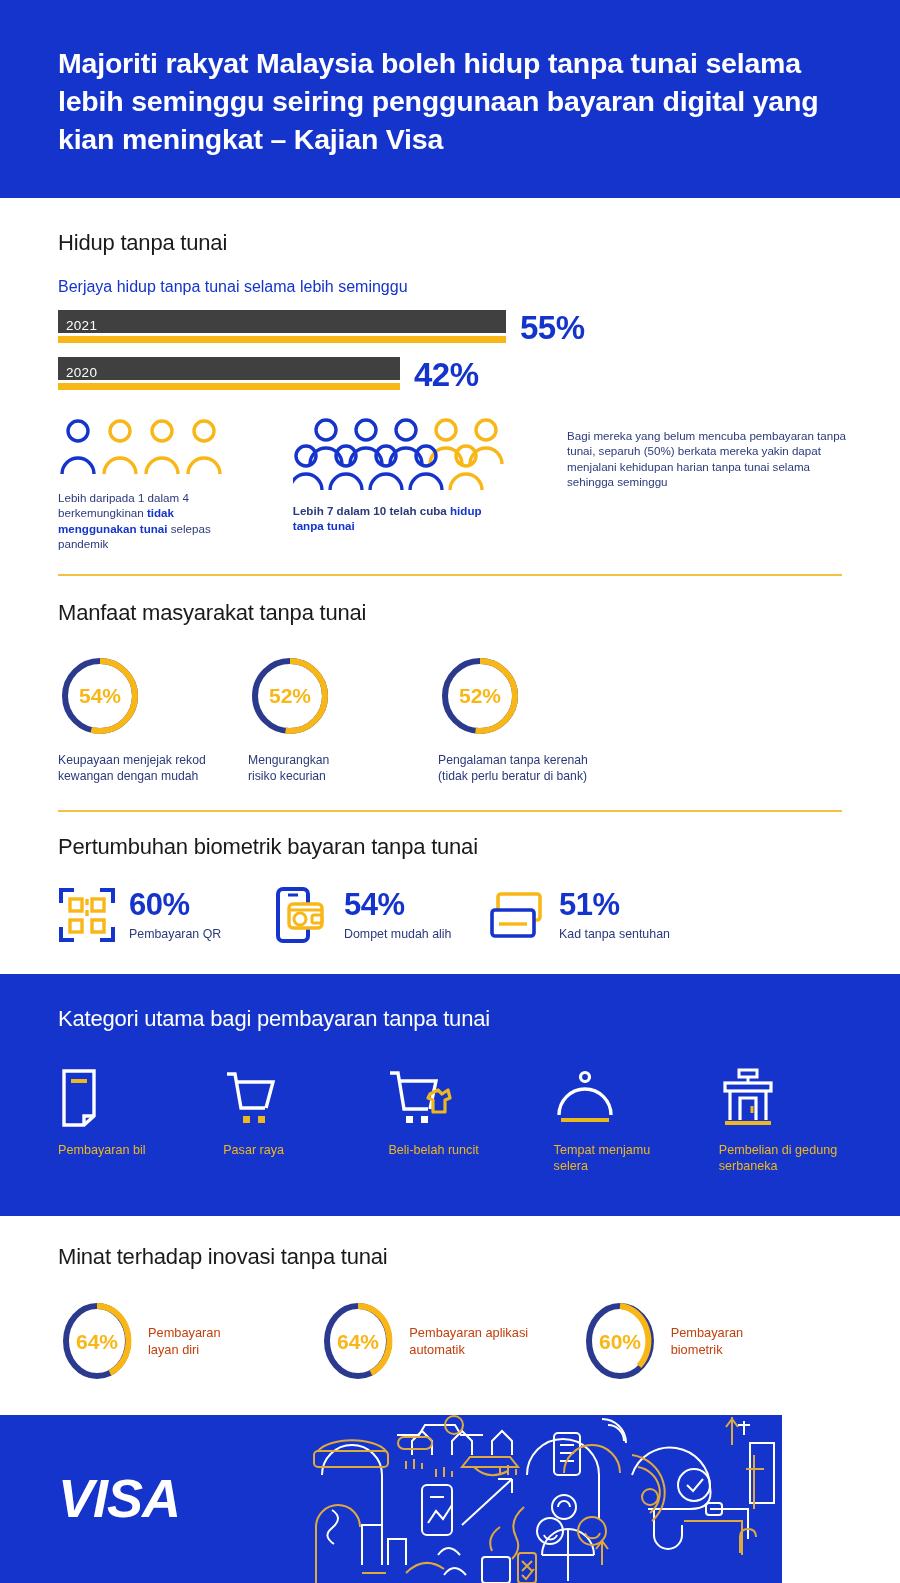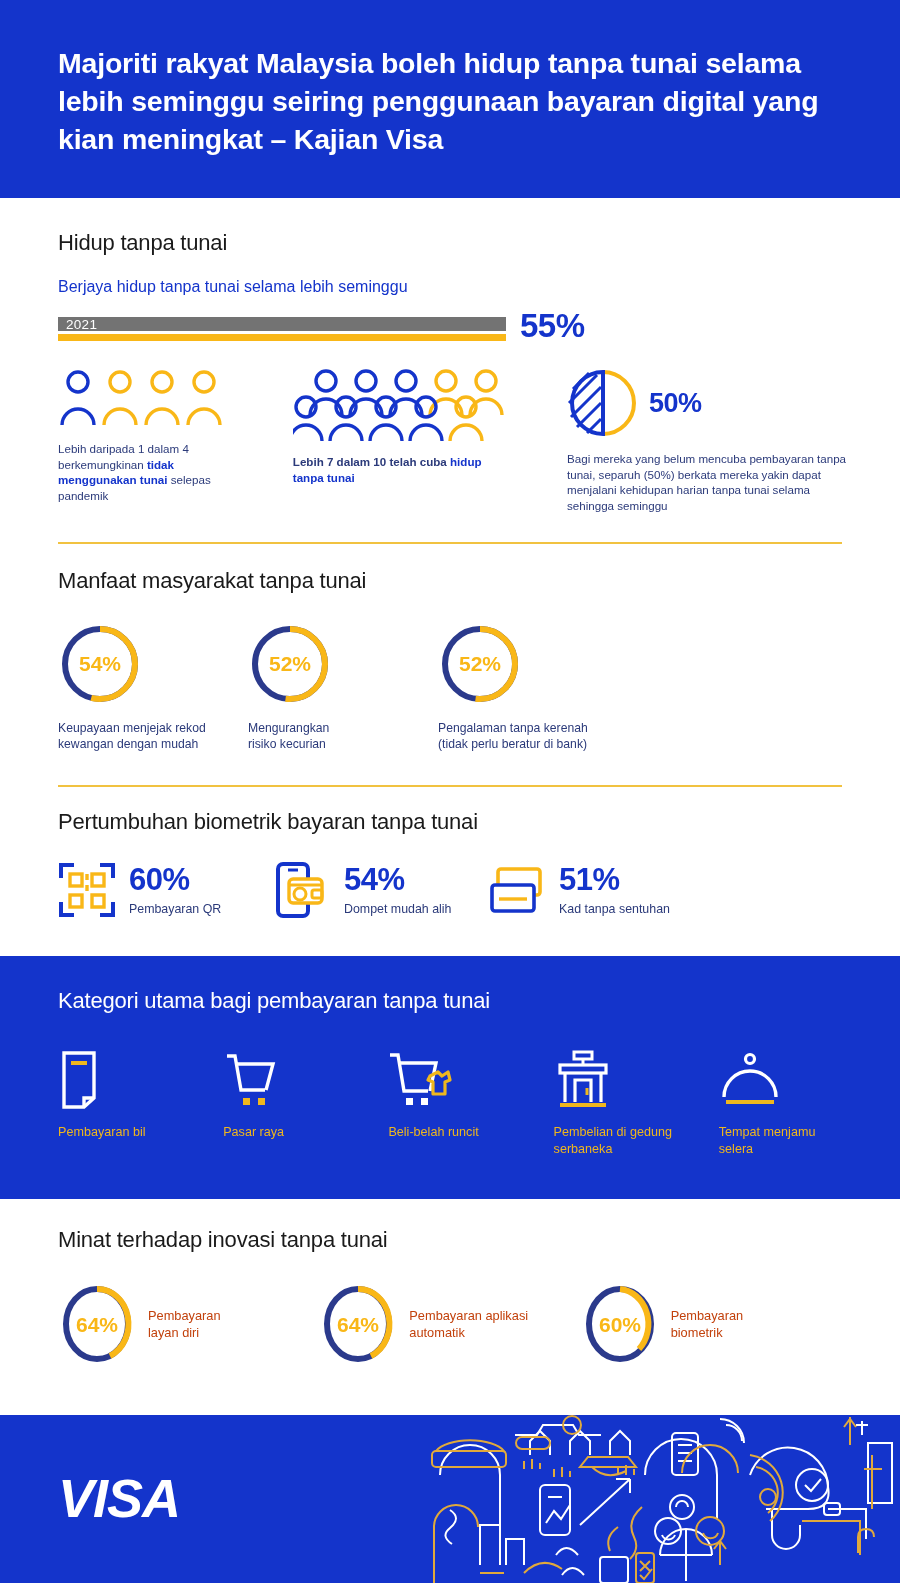--- a/index.html
+++ b/index.html
@@ -20,21 +20,21 @@
   }
   .header h1 {
     color: #ffffff;
     font-size: 28.5px;
     line-height: 1.34;
     font-weight: bold;
     letter-spacing: -0.2px;
   }
 
   
-  .section { padding: 7px 58px; }
+  .section { padding: 0 58px; }
   .sec-title {
     font-size: 22px;
     font-weight: normal;
     color: #1a1a1a;
     letter-spacing: -0.2px;
   }
   .sub-title {
     font-size: 16px;
     color: #1434CB;
     margin-top: 22px;
@@ -44,24 +44,24 @@
     background: #EFB71E;
     margin: 0 58px;
     opacity: .85;
   }
 
   
   .bars { margin-top: 14px; }
   .bar-row { display: flex; align-items: flex-end; margin-bottom: 14px; }
   .bar-wrap { position: relative; }
   .bar-blue {
-    height: 14px;
-    background: #737373;
+    height: 23px;
+    background: #404040;
     display: flex;
-    align-items: flex-start;
+    align-items: flex-end;
   }
   .bar-year {
     color: #fff;
     font-size: 13.5px;
     padding-left: 8px;
     letter-spacing: .3px;
   }
   .bar-gold { height: 7px; background: #F9B717; margin-top: 3px; }
   .bar-val {
     color: #1434CB;
@@ -155,21 +155,21 @@
     font-size: 12.8px;
     color: #c2410c;
     line-height: 1.33;
     margin-left: 12px;
   }
 
   
   .footer {
     position: absolute;
     left: 0; bottom: 0;
-    width: 900px; height: 168px;
+    width: 782px; height: 168px;
     background: #1434CB;
     overflow: hidden;
   }
   .visa-logo {
     position: absolute;
     left: 58px; top: 52px;
     color: #fff;
     font-size: 54px;
     font-weight: bold;
     font-style: italic;
@@ -192,20 +192,29 @@
 
     <div class="bars">
       <div class="bar-row">
         <div class="bar-wrap" style="width:448px;">
           <div class="bar-blue">
             <span class="bar-year">2021</span>
           </div>
           <div class="bar-gold"></div>
         </div>
         <div class="bar-val">55%</div>
+      </div>
+      <div class="bar-row">
+        <div class="bar-wrap" style="width:342px;">
+          <div class="bar-blue">
+            <span class="bar-year">2020</span>
+          </div>
+          <div class="bar-gold"></div>
+        </div>
+        <div class="bar-val">42%</div>
       </div>
     </div>
 
     <div class="people-row">
 
       <div class="pcol pcol-1">
         <svg width="170" height="62" viewBox="0 0 170 62">
           <g fill="none" stroke-width="3.4">
             <g stroke="#1434CB">
               <circle cx="20" cy="15" r="10"></circle>
@@ -260,39 +269,20 @@
                 <path d="M157 74 a16 16 0 0 1 32 0"></path>
             </g>
           </g>
         </svg>
         <div class="pcaption" style="width:215px;font-weight:bold;">
           <span>Lebih 7 dalam 10 telah cuba </span><b>hidup tanpa tunai</b>
         </div>
       </div>
 
       <div class="pcol pcol-3" style="margin-left:30px;">
-        <div class="fifty-wrap">
-          <svg width="72" height="72" viewBox="0 0 72 72">
-            <defs>
-              <clipPath id="halfclip">
-                  <rect x="0" y="0" width="36" height="72"></rect>
-                </clipPath>
-            </defs>
-            <path d="M36 5 A31 31 0 0 1 36 67" fill="none" stroke="#F9B717" stroke-width="4"></path>
-            <path d="M36 5 A31 31 0 0 0 36 67 Z" fill="none" stroke="#1434CB" stroke-width="4"></path>
-            <g clip-path="url(#halfclip)" stroke="#1434CB" stroke-width="3">
-              <line x1="2" y1="36" x2="30" y2="8"></line>
-              <line x1="4" y1="50" x2="34" y2="20"></line>
-              <line x1="10" y1="60" x2="34" y2="36"></line>
-              <line x1="20" y1="66" x2="34" y2="52"></line>
-              <line x1="6" y1="22" x2="22" y2="6"></line>
-            </g>
-          </svg>
-          <div class="fifty-num">50%</div>
-        </div>
         <div class="pcaption" style="width:285px;margin-top:12px;">Bagi mereka yang belum mencuba pembayaran tanpa tunai, separuh (50%) berkata mereka yakin dapat menjalani kehidupan harian tanpa tunai selama sehingga seminggu</div>
       </div>
     </div>
   </div>
 
   <div class="divider" style="margin-top:22px;"></div>
 
   <div class="section" style="padding-top:24px;">
     <div class="sec-title">Manfaat masyarakat tanpa tunai</div>
     <div class="donut-row">
@@ -424,46 +414,46 @@
         <div class="cat-ico">
           <svg width="64" height="60" viewBox="0 0 64 60">
             <path d="M2 5 H10 L16 41 H40" fill="none" stroke="#fff" stroke-width="3.4"></path>
             <path d="M11 13 H48 L42 41" fill="none" stroke="#fff" stroke-width="3.4"></path>
             <rect x="18" y="48" width="7" height="7" fill="#fff"></rect>
             <rect x="33" y="48" width="7" height="7" fill="#fff"></rect>
             <path d="M42 26 L50 22 L54 26 L60 22 L62 30 L57 32 L57 44 L45 44 L45 32 L40 30 Z" fill="none" stroke="#EFB71E" stroke-width="3.2" stroke-linejoin="round"></path>
           </svg>
         </div>
         <div class="cat-label">Beli-belah runcit</div>
+      </div>
+
+      <div class="cat-cell">
+        <div class="cat-ico">
+          <svg width="62" height="60" viewBox="0 0 62 60">
+            <circle cx="31" cy="9" r="4.5" fill="none" stroke="#fff" stroke-width="3.2"></circle>
+            <path d="M5 47 A26 26 0 0 1 57 47" fill="none" stroke="#fff" stroke-width="3.4"></path>
+            <line x1="7" y1="52" x2="55" y2="52" stroke="#EFB71E" stroke-width="4.2"></line>
+          </svg>
+        </div>
+        <div class="cat-label">Tempat menjamu selera</div>
       </div>
 
       <div class="cat-cell">
         <div class="cat-ico">
           <svg width="58" height="60" viewBox="0 0 58 60">
             <rect x="20" y="2" width="18" height="7" fill="none" stroke="#fff" stroke-width="3"></rect>
             <line x1="29" y1="9" x2="29" y2="15" stroke="#fff" stroke-width="3"></line>
             <rect x="6" y="15" width="46" height="8" fill="none" stroke="#fff" stroke-width="3.2"></rect>
             <path d="M11 23 V52 M47 23 V52" fill="none" stroke="#fff" stroke-width="3.2"></path>
             <path d="M21 52 V30 H37 V52" fill="none" stroke="#fff" stroke-width="3.2"></path>
             <line x1="33" y1="38" x2="33" y2="45" stroke="#EFB71E" stroke-width="3"></line>
             <line x1="6" y1="55" x2="52" y2="55" stroke="#EFB71E" stroke-width="4"></line>
           </svg>
         </div>
         <div class="cat-label">Pembelian di gedung serbaneka</div>
-      </div>
-
-      <div class="cat-cell">
-        <div class="cat-ico">
-          <svg width="62" height="60" viewBox="0 0 62 60">
-            <circle cx="31" cy="9" r="4.5" fill="none" stroke="#fff" stroke-width="3.2"></circle>
-            <path d="M5 47 A26 26 0 0 1 57 47" fill="none" stroke="#fff" stroke-width="3.4"></path>
-            <line x1="7" y1="52" x2="55" y2="52" stroke="#EFB71E" stroke-width="4.2"></line>
-          </svg>
-        </div>
-        <div class="cat-label">Tempat menjamu selera</div>
       </div>
     </div>
   </div>
 
   <div class="section" style="padding-top:28px;">
     <div class="sec-title">Minat terhadap inovasi tanpa tunai</div>
     <div class="inno-row">
 
       <div class="inno-cell">
         <svg width="78" height="82" viewBox="0 0 78 82">

